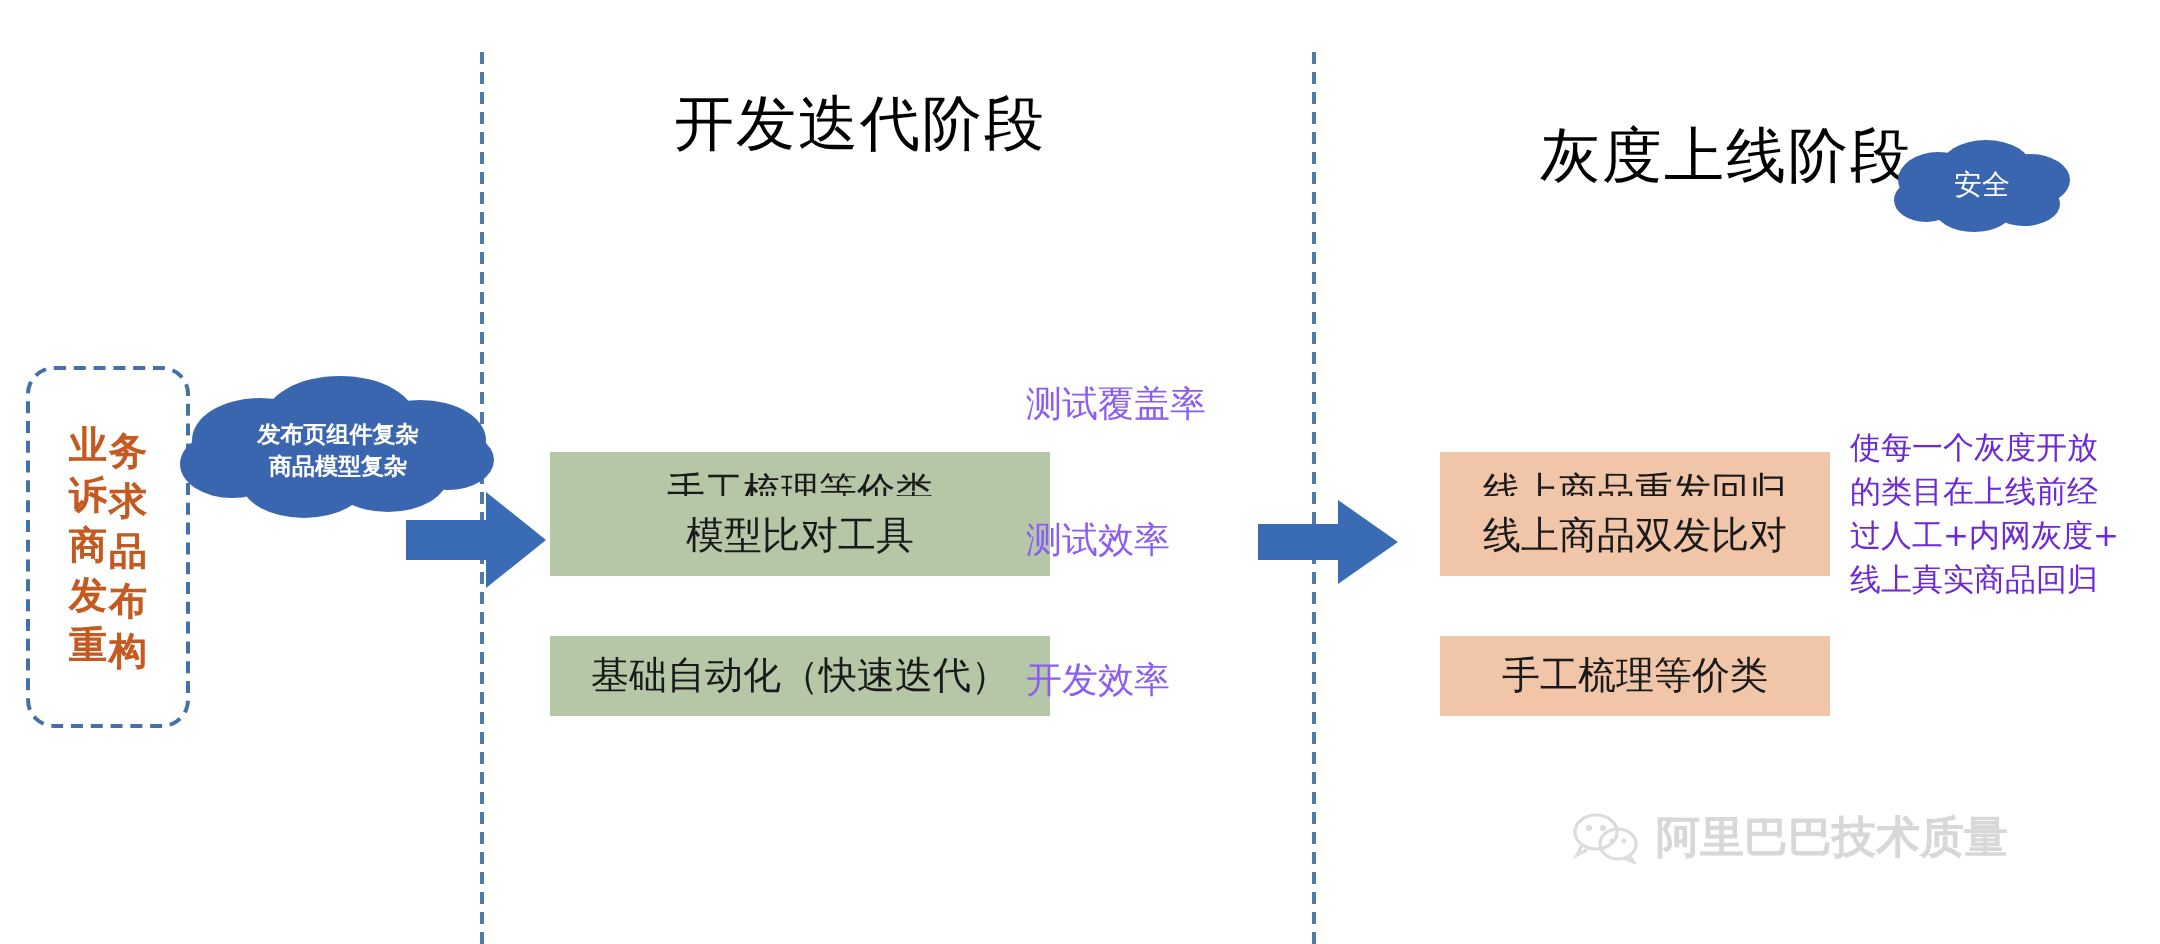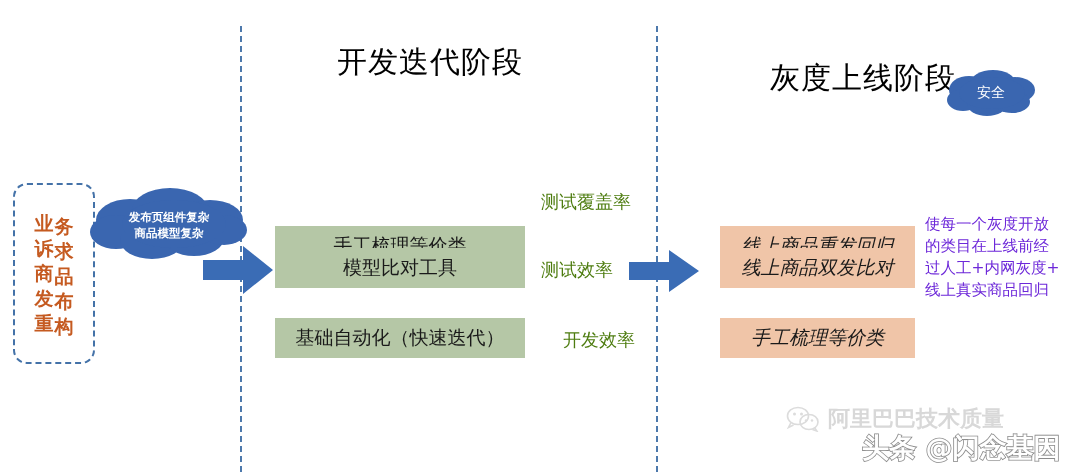--- a/index.html
+++ b/index.html
@@ -114,37 +114,37 @@
     position: absolute;
     display: flex;
     align-items: center;
     justify-content: center;
     font-size: 19px;
     color: #1a1a1a;
     font-family: "DejaVu Sans", "Liberation Sans", sans-serif;
     white-space: pre;
   }
   .green-box { background: #b5c7a6; width: 250px; height: 40px; left: 275px; }
-  .peach-box { background: #f0c5a8; width: 195px; height: 40px; left: 720px; font-style: italic; }
+  .peach-box { background: #f0c5a8; width: 195px; height: 40px; left: 720px; }
   .row-y-0 { top: 180px; margin-top: 46px; }
   .row-y-1 { top: 248px; }
   .row-y-2 { top: 318px; }
 
   
   .metric-label {
     position: absolute;
-    left: 541px;
+    left: 513px;
     font-size: 18px;
-    color: #4d7c0f;
+    color: #8b5cf6;
     font-family: "DejaVu Sans", "Liberation Sans", sans-serif;
     white-space: pre;
   }
   .metric-y-0 { top: 190px; }
   .metric-y-1 { top: 258px; }
-  .metric-y-2 { top: 328px; margin-left: 22px; }
+  .metric-y-2 { top: 328px; }
 
   
   #gray-description {
     position: absolute;
     left: 925px;
     top: 213px;
     width: 152px;
     font-size: 15.5px;
     line-height: 22px;
     color: #6d28d9;
@@ -282,15 +282,14 @@
       <g fill="#dcdcdc">
         <circle cx="8.5" cy="8" r="1.5"></circle>
         <circle cx="15.5" cy="8" r="1.5"></circle>
         <circle cx="20" cy="14.5" r="1.2"></circle>
         <circle cx="26" cy="14.5" r="1.2"></circle>
       </g>
     </svg>
     <span>阿里巴巴技术质量</span>
   </div>
 
-  <div id="watermark-headline">头条 @闪念基因</div>
 
 </div>
 
 </body></html>

